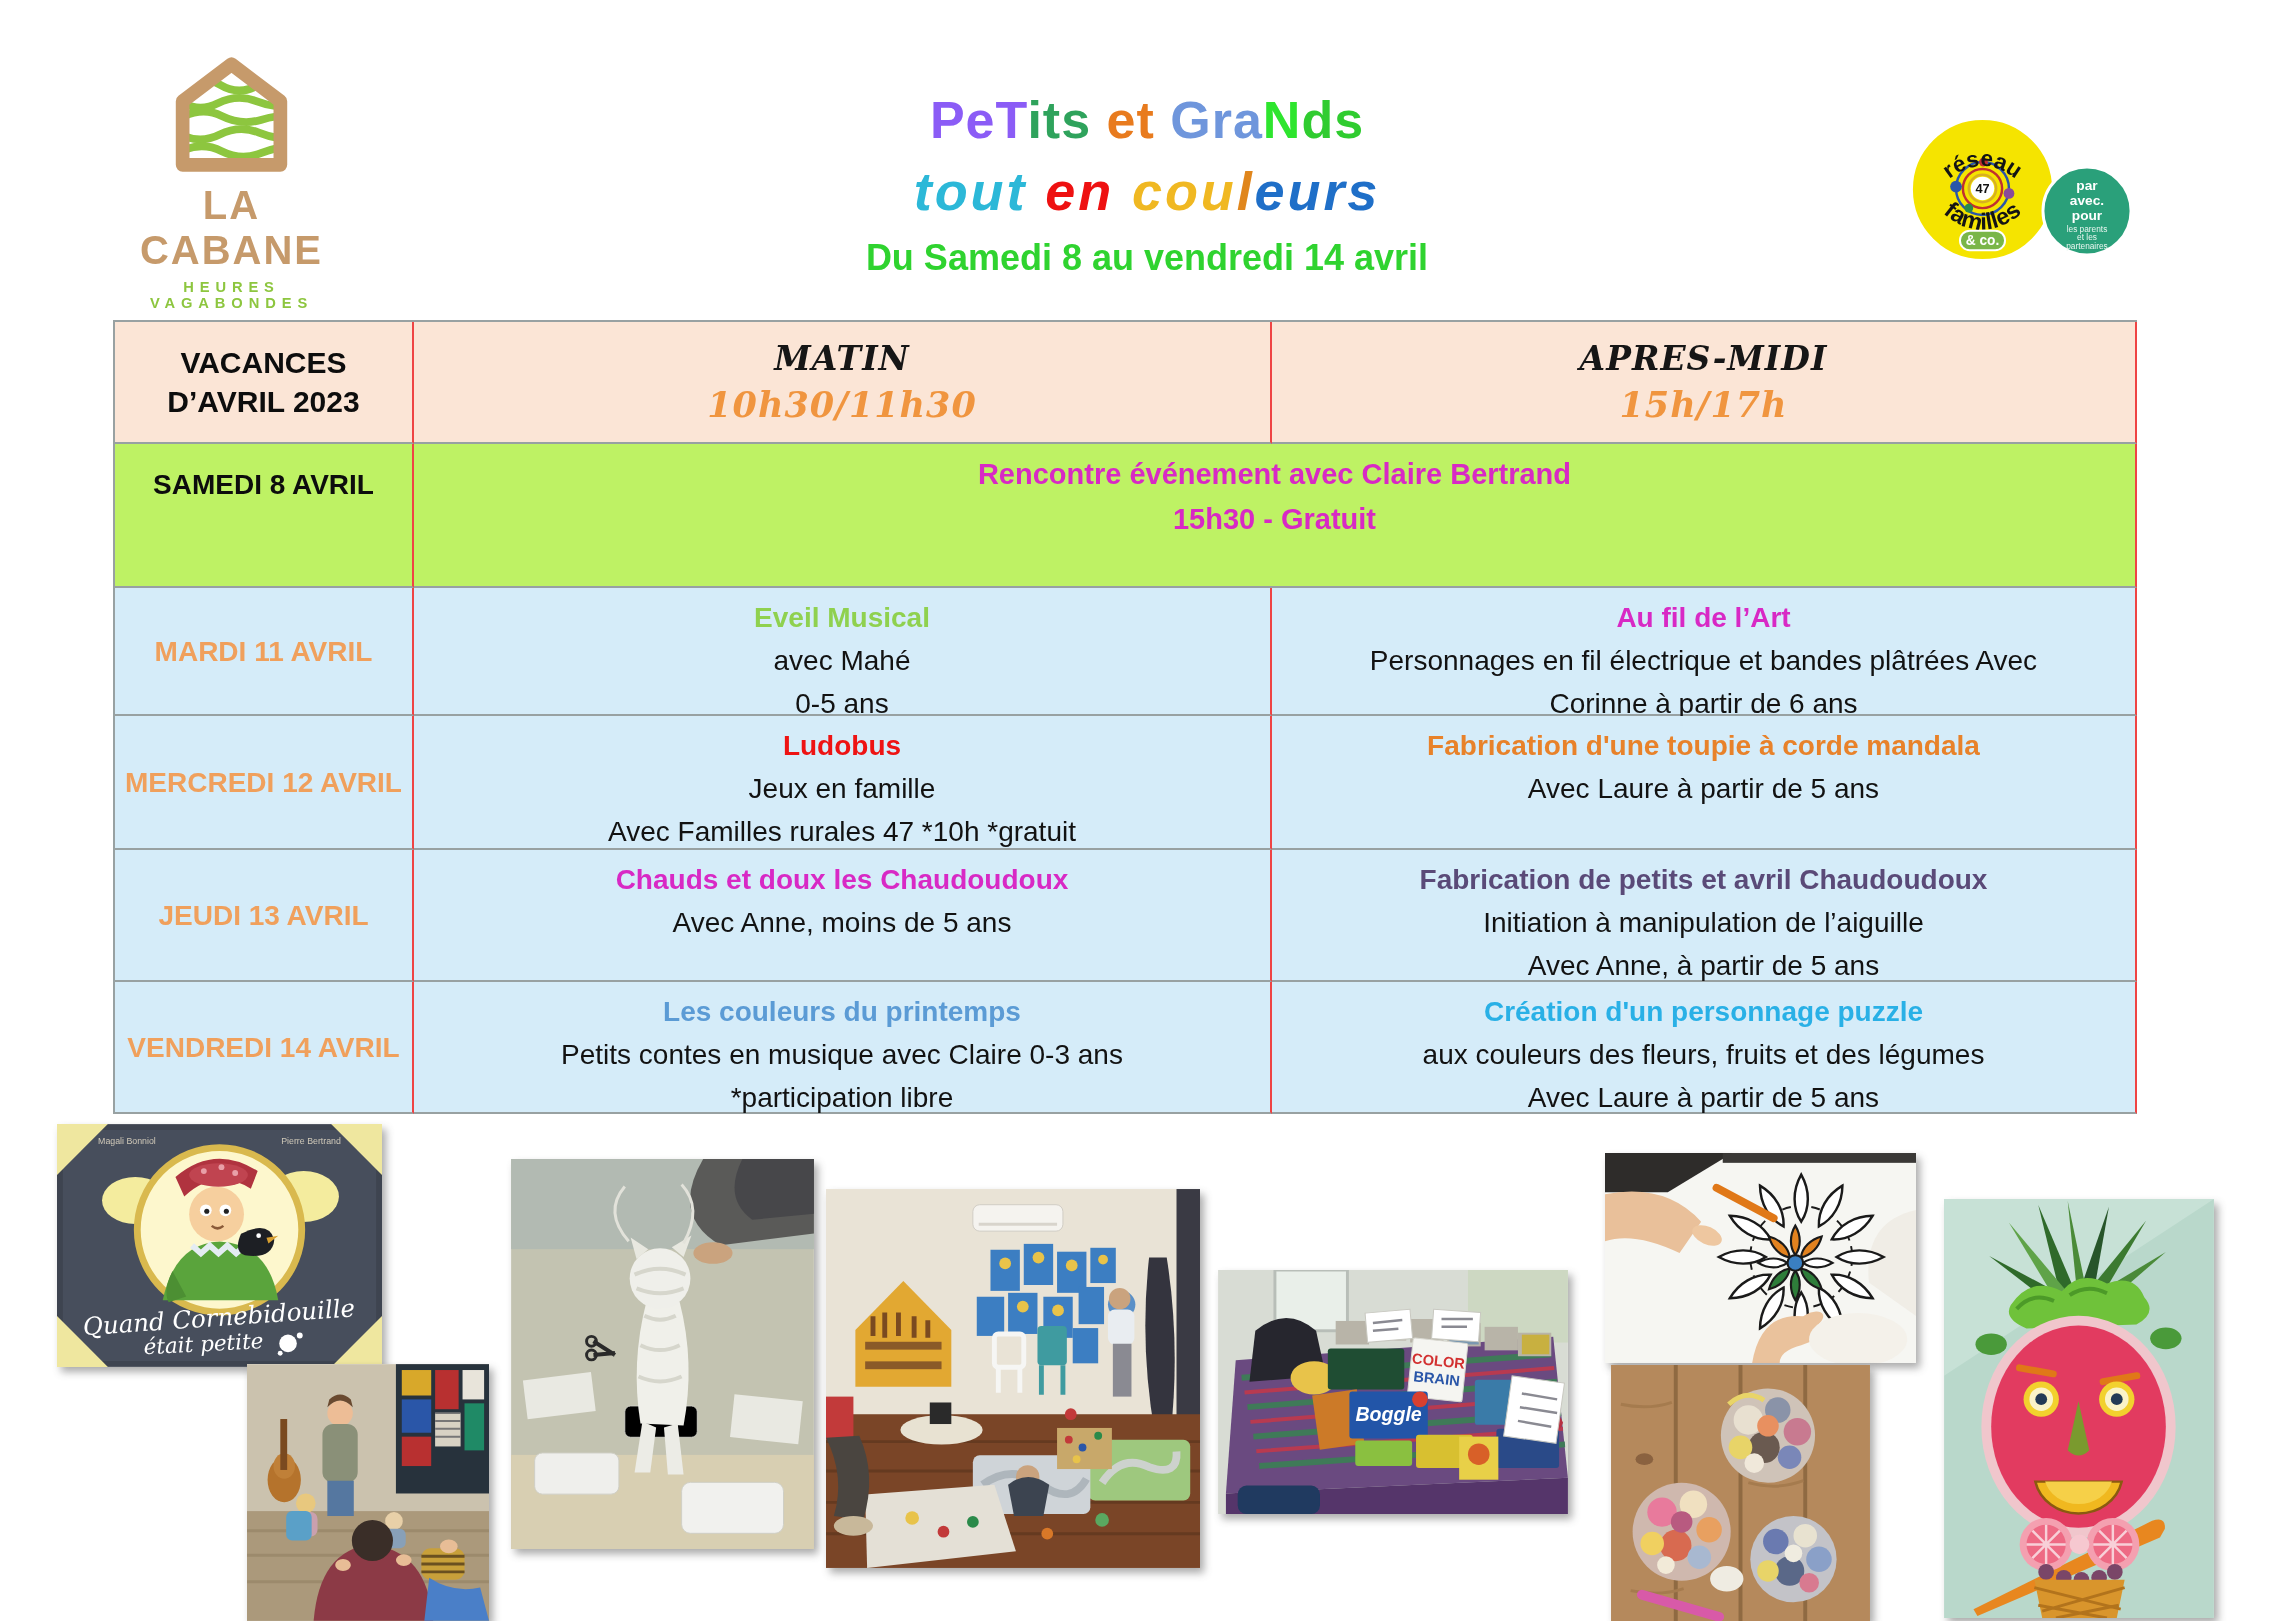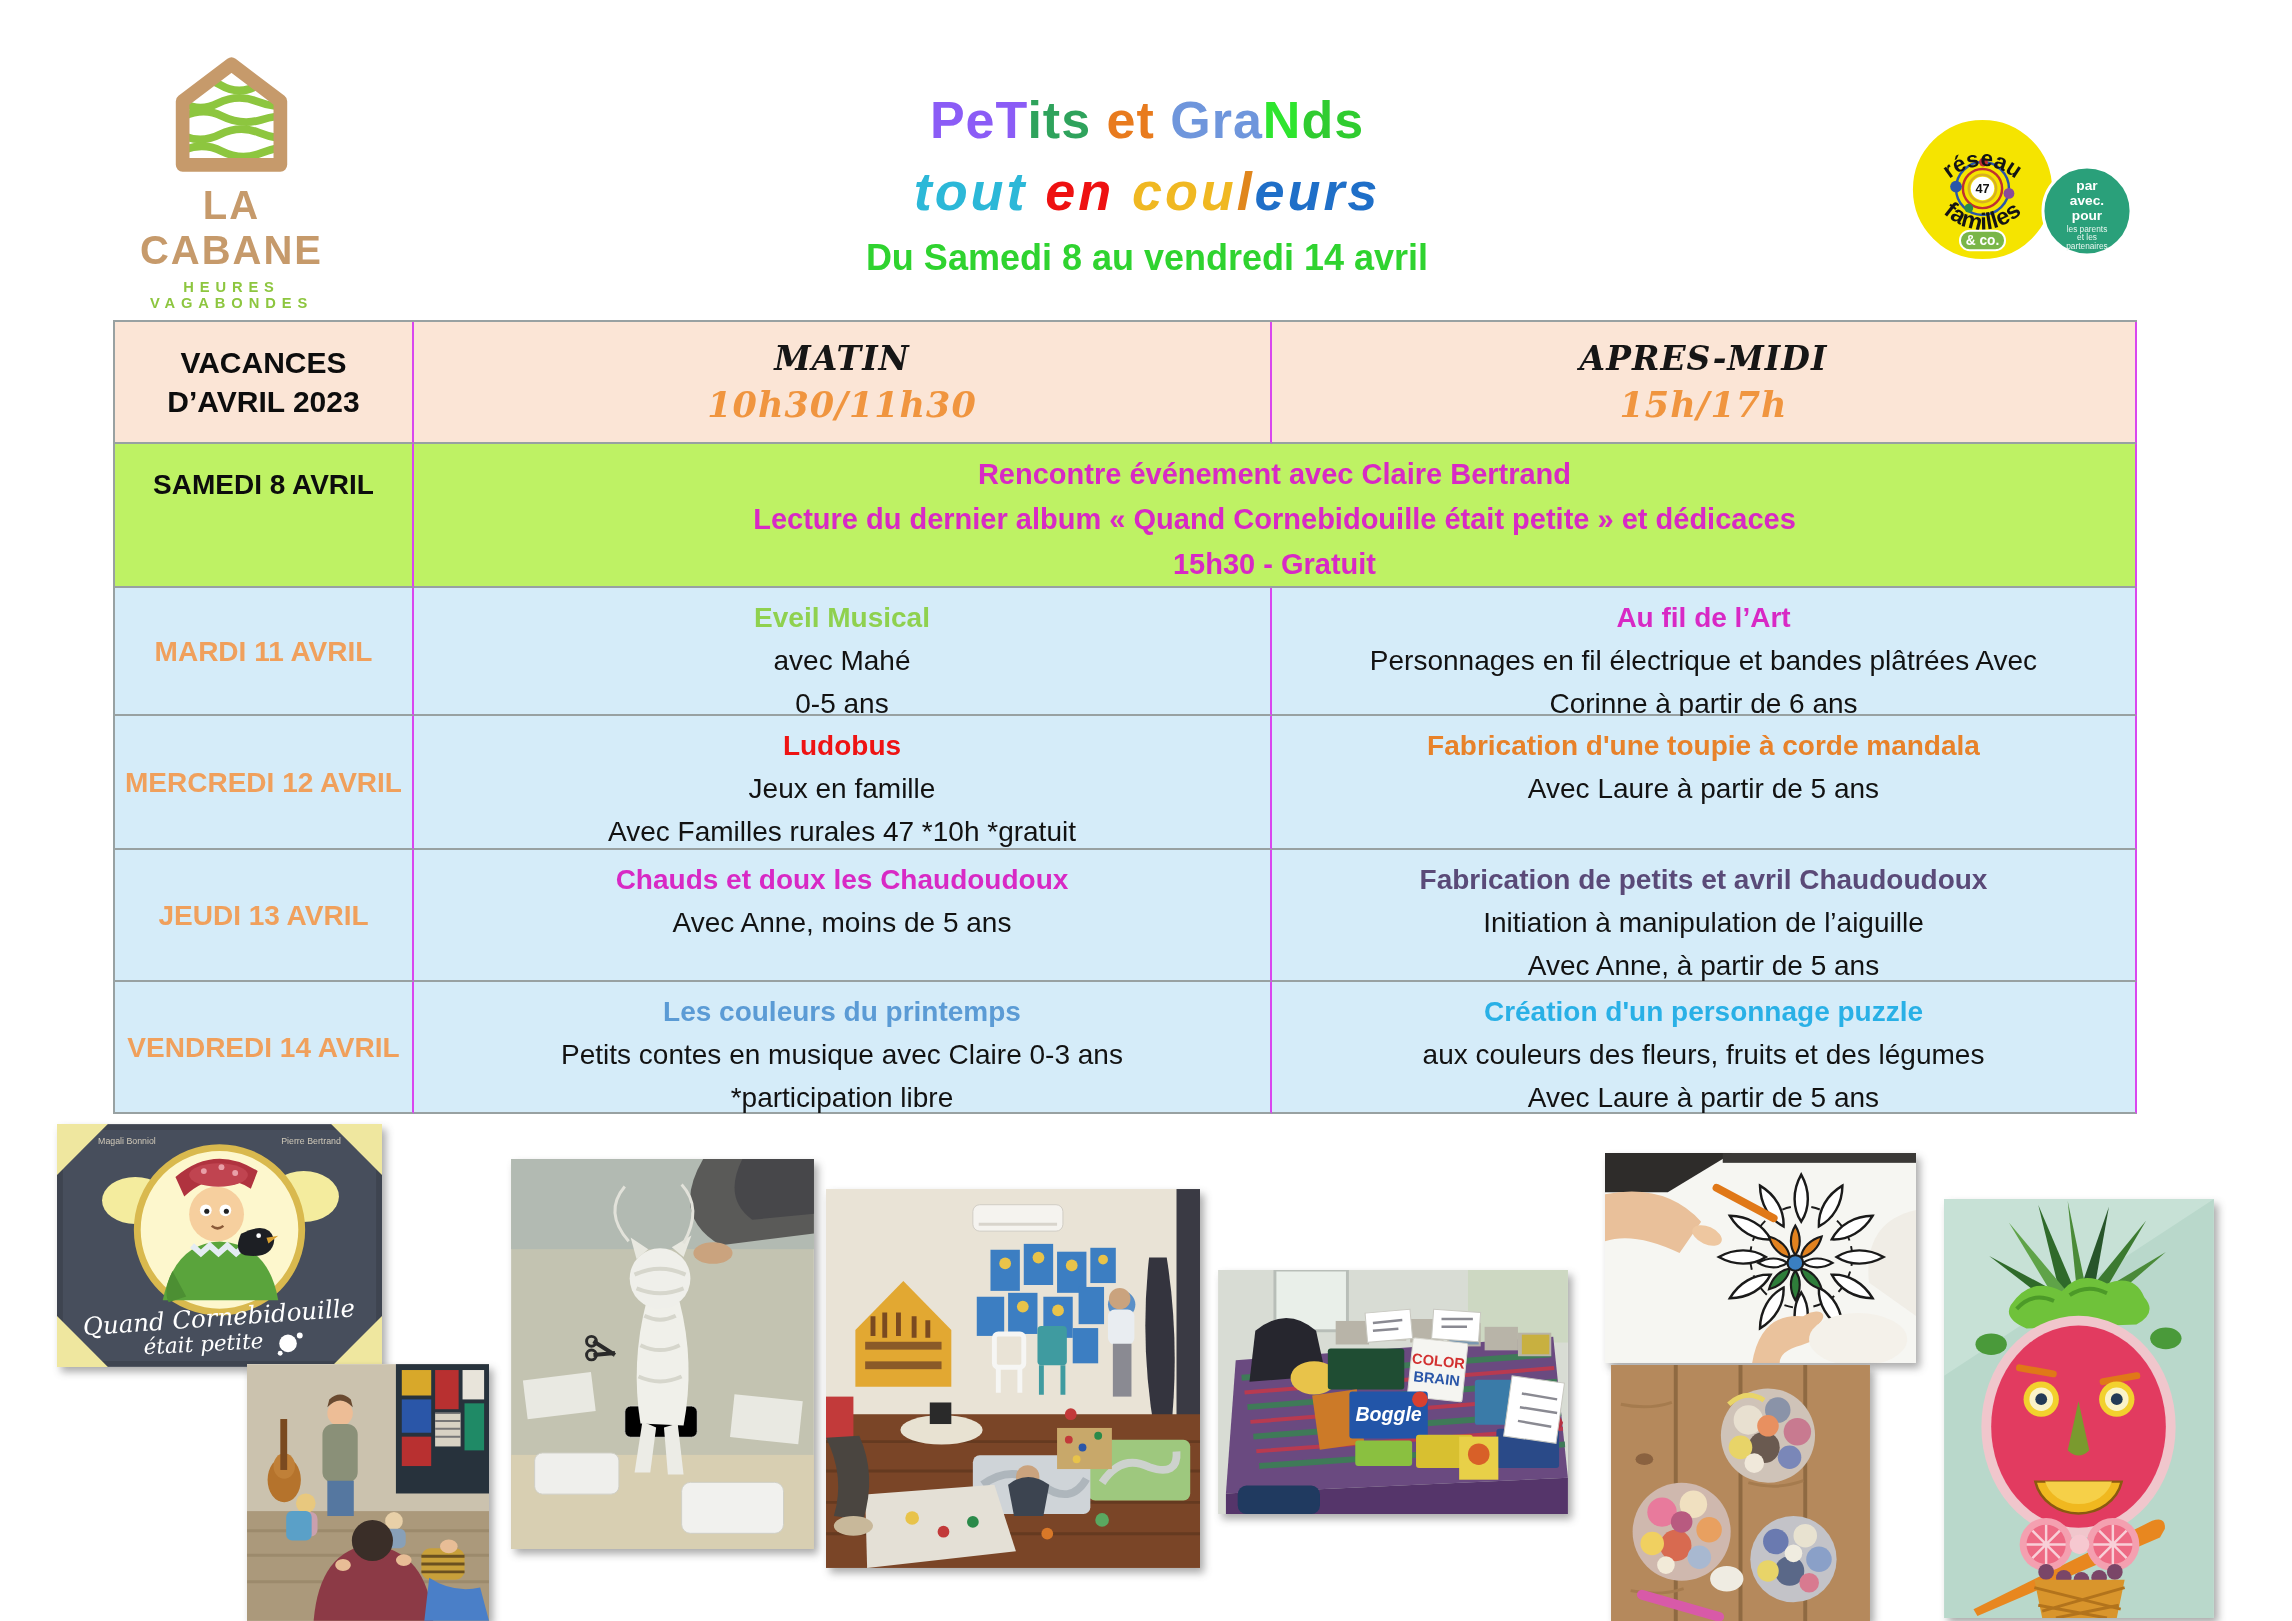--- a/index.html
+++ b/index.html
@@ -20,21 +20,21 @@
   .q1{color:#2cb8d8}.q2{color:#ee1111}.q3{color:#f0b822}.q4{color:#e0861c}.q5{color:#1f6fc8}
 
   .badge1{position:absolute;left:1909px;top:116px;}
   .badge2{position:absolute;left:2041px;top:165px;}
 
   
   .table{position:absolute;left:113px;top:320px;display:grid;
          grid-template-columns:299px 858px 865px;
          grid-template-rows:122px 144px 128px 134px 132px 132px;
          border-top:2px solid #98a1a2;border-left:2px solid #98a1a2;}
-  .cell{border-right:2px solid #d946ef;border-bottom:2px solid #98a1a2;
+  .cell{border-right:2px solid #ef4444;border-bottom:2px solid #98a1a2;
         display:flex;flex-direction:column;align-items:center;justify-content:center;
         text-align:center;padding:3.9px 9.8px;box-sizing:border-box;}
   .peach{background:#fbe5d6;} .greenrow{background:#bef264;} .bluerow{background:#d5ecf9;}
   .span2{grid-column:2/4;}
   .topalign{justify-content:flex-start;padding-top:21.6px;}
   .vac{font-size:30px;font-weight:800;line-height:39px;white-space:pre-line;color:#0d0d0d;}
   .script{font-family:"DejaVu Serif",serif;font-style:italic;font-weight:700;font-size:33px;color:#161616;letter-spacing:1px;}
   .time{color:#f0953f;font-size:35px;margin-top:5.9px;}
   .day{font-size:28px;font-weight:700;color:#f0a05c;line-height:37px;}
   .day.dark{color:#0d0d0d;}
@@ -135,21 +135,20 @@
     <div class="cell peach">
       <div class="script">APRES-MIDI</div>
       <div class="script time">15h/17h</div>
     </div>
 
     <div class="cell greenrow topalign">
       <div class="day dark">SAMEDI 8 AVRIL</div>
     </div>
     <div class="cell greenrow span2 contenttop">
       <div class="samline">Rencontre événement avec Claire Bertrand</div>
-      <div class="samline">Lecture du dernier album « Quand Cornebidouille était petite » et dédicaces</div>
       <div class="samline">15h30 - Gratuit</div>
     </div>
 
     <div class="cell bluerow">
       <div class="day">MARDI 11 AVRIL</div>
     </div>
     <div class="cell bluerow contenttop">
       <div class="ln b lime">Eveil Musical</div>
       <div class="ln">avec Mahé</div>
       <div class="ln">0-5 ans</div>

